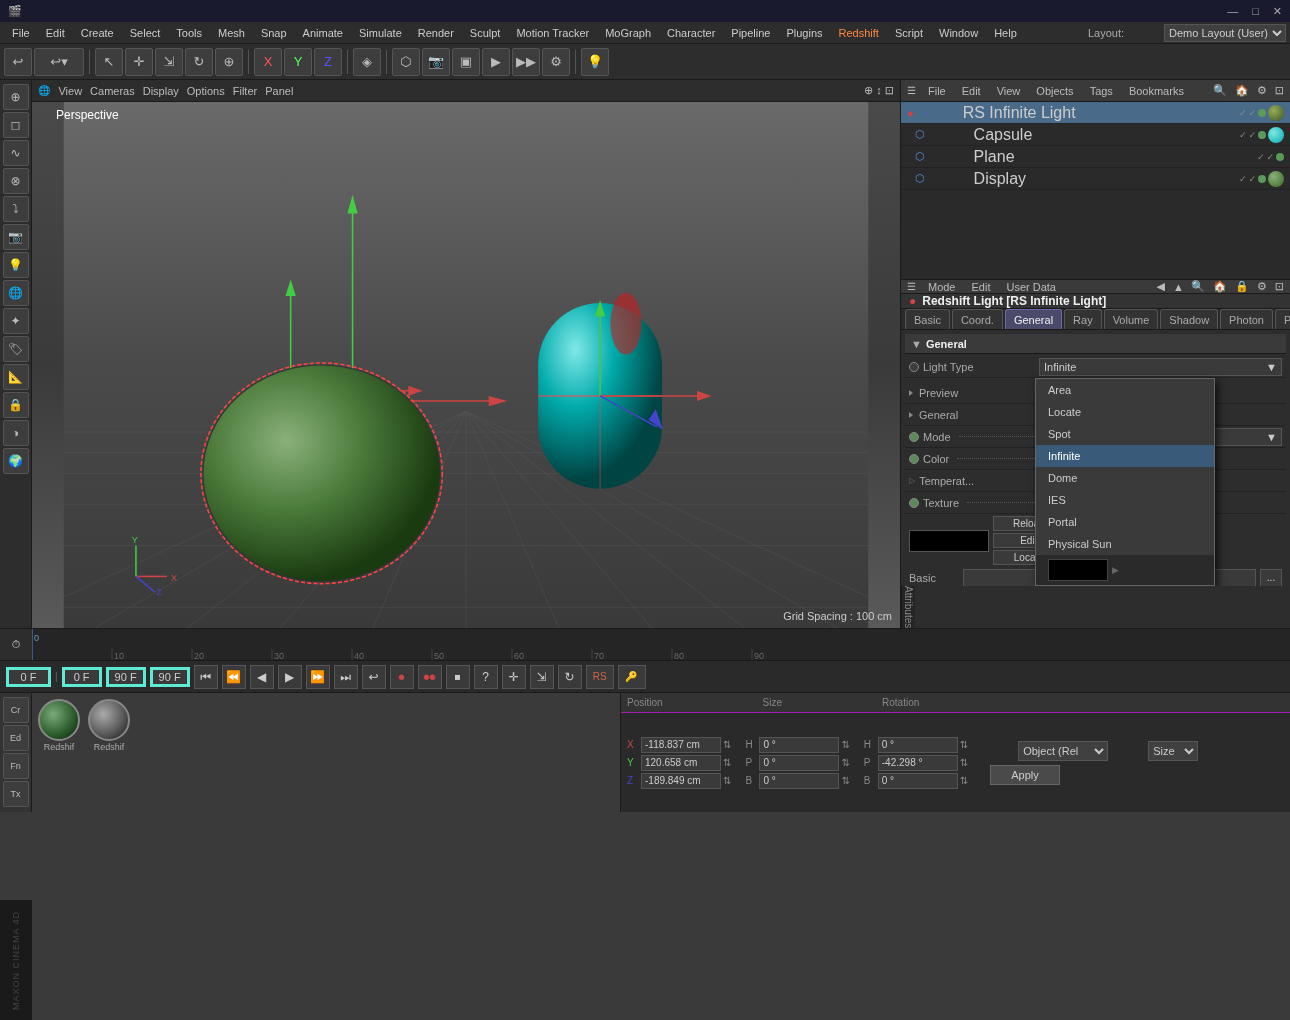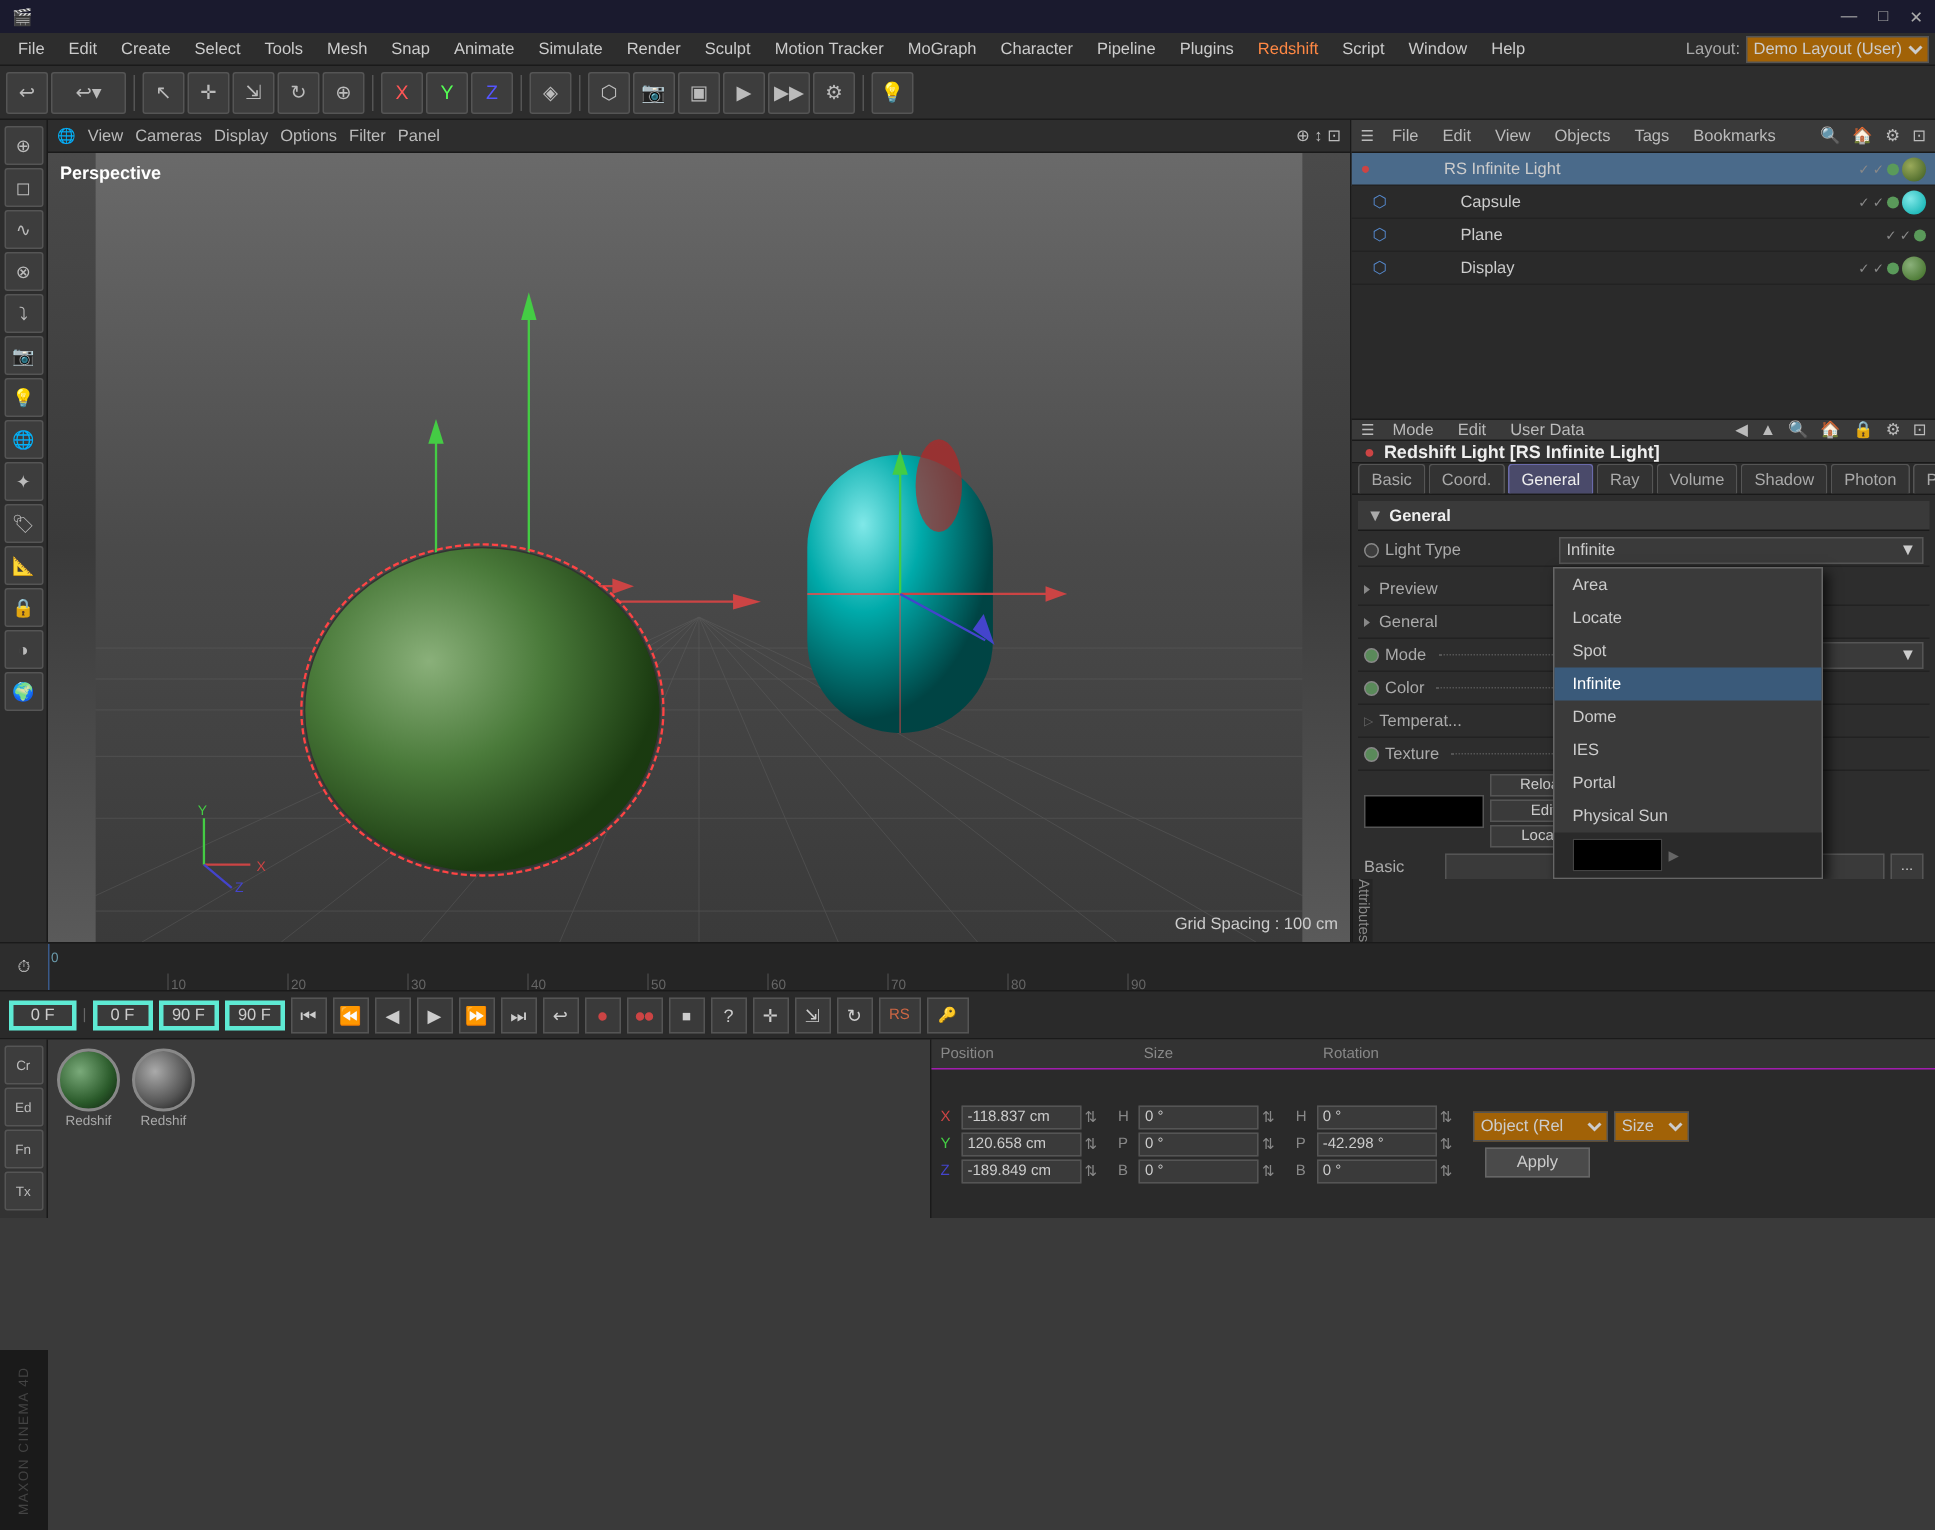--- a/index.html
+++ b/index.html
@@ -25,32 +25,32 @@
 
     
     #left-tools { width: 32px; background: #2d2d2d; display: flex; flex-direction: column; align-items: center; padding: 4px 2px; gap: 2px; border-right: 1px solid #1a1a1a; }
     .left-tool-btn { width: 26px; height: 26px; background: #3d3d3d; border: 1px solid #555; display: flex; align-items: center; justify-content: center; cursor: pointer; font-size: 12px; color: #bbb; border-radius: 2px; }
 
     
     #viewport-area { flex: 1; display: flex; flex-direction: column; background: #1e1e1e; }
     #viewport-toolbar { height: 22px; background: #2d2d2d; display: flex; align-items: center; padding: 0 6px; gap: 8px; border-bottom: 1px solid #1a1a1a; font-size: 11px; color: #bbb; }
     #viewport-toolbar span { cursor: pointer; }
     #viewport { flex: 1; position: relative; background: linear-gradient(180deg, #4a4a4a 0%, #3a3a3a 50%, #5a5a5a 100%); overflow: hidden; }
-    #viewport-label { position: absolute; top: 6px; left: 8px; color: #fff; font-size: 12px; font-weight: bold; }
+    #viewport-label { position: absolute; top: 6px; left: 24px; color: #fff; font-size: 12px; font-weight: normal; }
     #grid-info { position: absolute; bottom: 6px; right: 8px; color: #ccc; font-size: 11px; }
 
     
     #right-panel { width: 390px; background: #2d2d2d; border-left: 1px solid #1a1a1a; display: flex; flex-direction: column; }
     #right-panel-top { height: 200px; background: #2a2a2a; border-bottom: 1px solid #1a1a1a; }
     #objects-toolbar { height: 22px; background: #3a3a3a; display: flex; align-items: center; padding: 0 6px; gap: 8px; border-bottom: 1px solid #1a1a1a; font-size: 11px; color: #bbb; }
     .objects-tool { cursor: pointer; padding: 0 4px; }
     #objects-list { flex: 1; overflow-y: auto; }
     .object-row { height: 22px; display: flex; align-items: center; padding: 0 6px; cursor: pointer; border-bottom: 1px solid #222; }
     .object-row.selected { background: #4a6a8a; }
-    .object-name { flex: 1; font-size: 11px; color: #ccc; padding-left: 45px; }
+    .object-name { flex: 1; font-size: 16px; color: #ccc; padding-left: 45px; }
     .object-flags { display: flex; gap: 2px; align-items: center; }
     .flag-dot { width: 8px; height: 8px; border-radius: 50%; background: #888; }
     .flag-dot.green { background: #5a9a5a; }
 
     
     #attr-panel { flex: 1; background: #2d2d2d; display: flex; flex-direction: column; overflow-y: auto; }
     #attr-toolbar { height: 22px; background: #3a3a3a; display: flex; align-items: center; padding: 0 6px; gap: 8px; border-bottom: 1px solid #1a1a1a; font-size: 11px; color: #bbb; }
     #attr-title { height: 26px; background: #333; display: flex; align-items: center; padding: 0 8px; gap: 6px; border-bottom: 1px solid #1a1a1a; color: #eee; font-size: 12px; font-weight: bold; }
     #attr-tabs { height: 24px; background: #2a2a2a; display: flex; align-items: flex-end; padding: 0 4px; border-bottom: 1px solid #1a1a1a; }
     .attr-tab { height: 20px; padding: 0 8px; display: flex; align-items: center; cursor: pointer; font-size: 11px; color: #aaa; background: #333; border: 1px solid #555; border-bottom: none; margin-right: 2px; border-radius: 3px 3px 0 0; }
@@ -90,21 +90,21 @@
     #bottom-bar { height: 32px; background: #2a2a2a; display: flex; align-items: center; padding: 0 6px; gap: 4px; border-top: 1px solid #1a1a1a; }
     .time-input { width: 50px; height: 20px; background: #3a3a3a; border: 3px solid #5eead4; color: #ccc; font-size: 11px; text-align: center; }
     .play-btn { width: 24px; height: 24px; background: #3a3a3a; border: 1px solid #555; color: #ccc; display: flex; align-items: center; justify-content: center; cursor: pointer; font-size: 12px; }
     .material-item { display: flex; flex-direction: column; align-items: center; cursor: pointer; }
     .material-thumb { width: 42px; height: 42px; border-radius: 50%; border: 2px solid #888; }
     .material-name { font-size: 9px; color: #aaa; text-align: center; margin-top: 1px; }
     .material-thumb.redshift { background: radial-gradient(circle at 35% 35%, #7aaa7a, #2a5a2a 60%, #0a1a0a); }
     .material-thumb.redshift2 { background: radial-gradient(circle at 35% 35%, #aaaaaa, #555555 60%, #111111); }
     .transform-input { width: 80px; height: 16px; background: #3a3a3a; border: 1px solid #555; color: #ccc; font-size: 10px; padding: 0 3px; }
     .apply-btn { background: #4a4a4a; border: 1px solid #666; color: #ccc; padding: 3px 20px; font-size: 11px; cursor: pointer; margin-left: 8px; }
-    .size-select { height: 20px; background: #a16207; border: 1px solid #555; color: #ccc; font-size: 11px; }
+    .size-select { height: 20px; background: #404040; border: 1px solid #555; color: #ccc; font-size: 11px; margin-left: 36px; }
 
     
     #attributes-side { width: 14px; background: #252525; border-left: 1px solid #1a1a1a; writing-mode: vertical-rl; display: flex; align-items: center; justify-content: center; color: #888; font-size: 10px; cursor: pointer; }
 
     .dotted-line { flex: 1; border-bottom: 1px dotted #555; margin: 0 4px; height: 1px; align-self: center; }
 
     
     #viewport-svg { position: absolute; top: 0; left: 0; width: 100%; height: 100%; }
   </style>
 </head>

